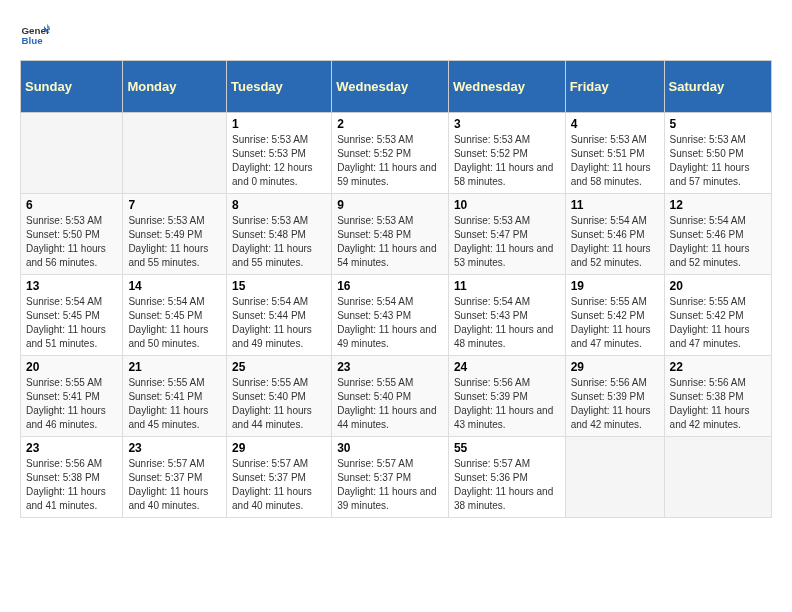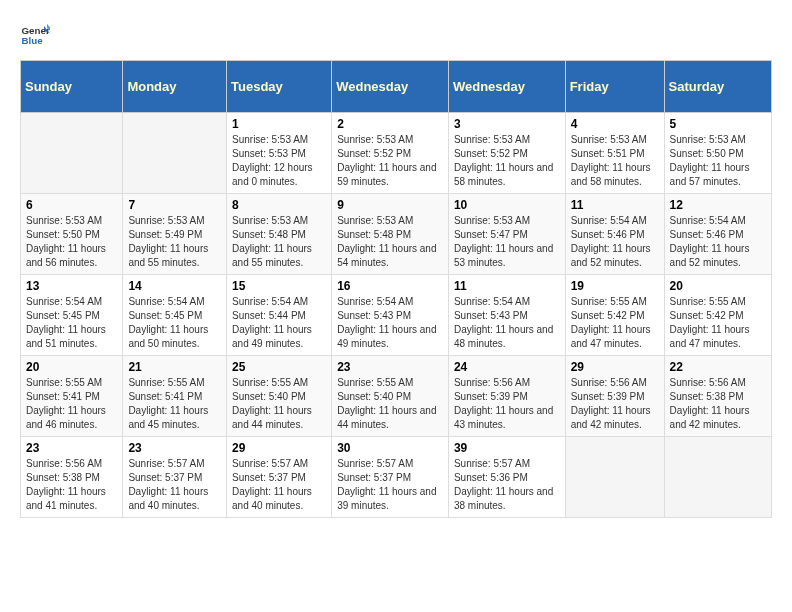--- a/index.html
+++ b/index.html
@@ -291,21 +291,21 @@
           Sunrise: 5:57 AM<br>Sunset: 5:37 PM<br>Daylight: 11 hours and 40 minutes.
         </div>
       </td>
         <td>
         <div class="day-num">30</div>
         <div class="day-info">
           Sunrise: 5:57 AM<br>Sunset: 5:37 PM<br>Daylight: 11 hours and 39 minutes.
         </div>
       </td>
         <td>
-        <div class="day-num">39</div>
+        <div class="day-num">55</div>
         <div class="day-info">
           Sunrise: 5:57 AM<br>Sunset: 5:36 PM<br>Daylight: 11 hours and 38 minutes.
         </div>
       </td>
         <td class="empty"></td>
         <td class="empty"></td>
       </tr>
     </tbody>
 </table>
 

